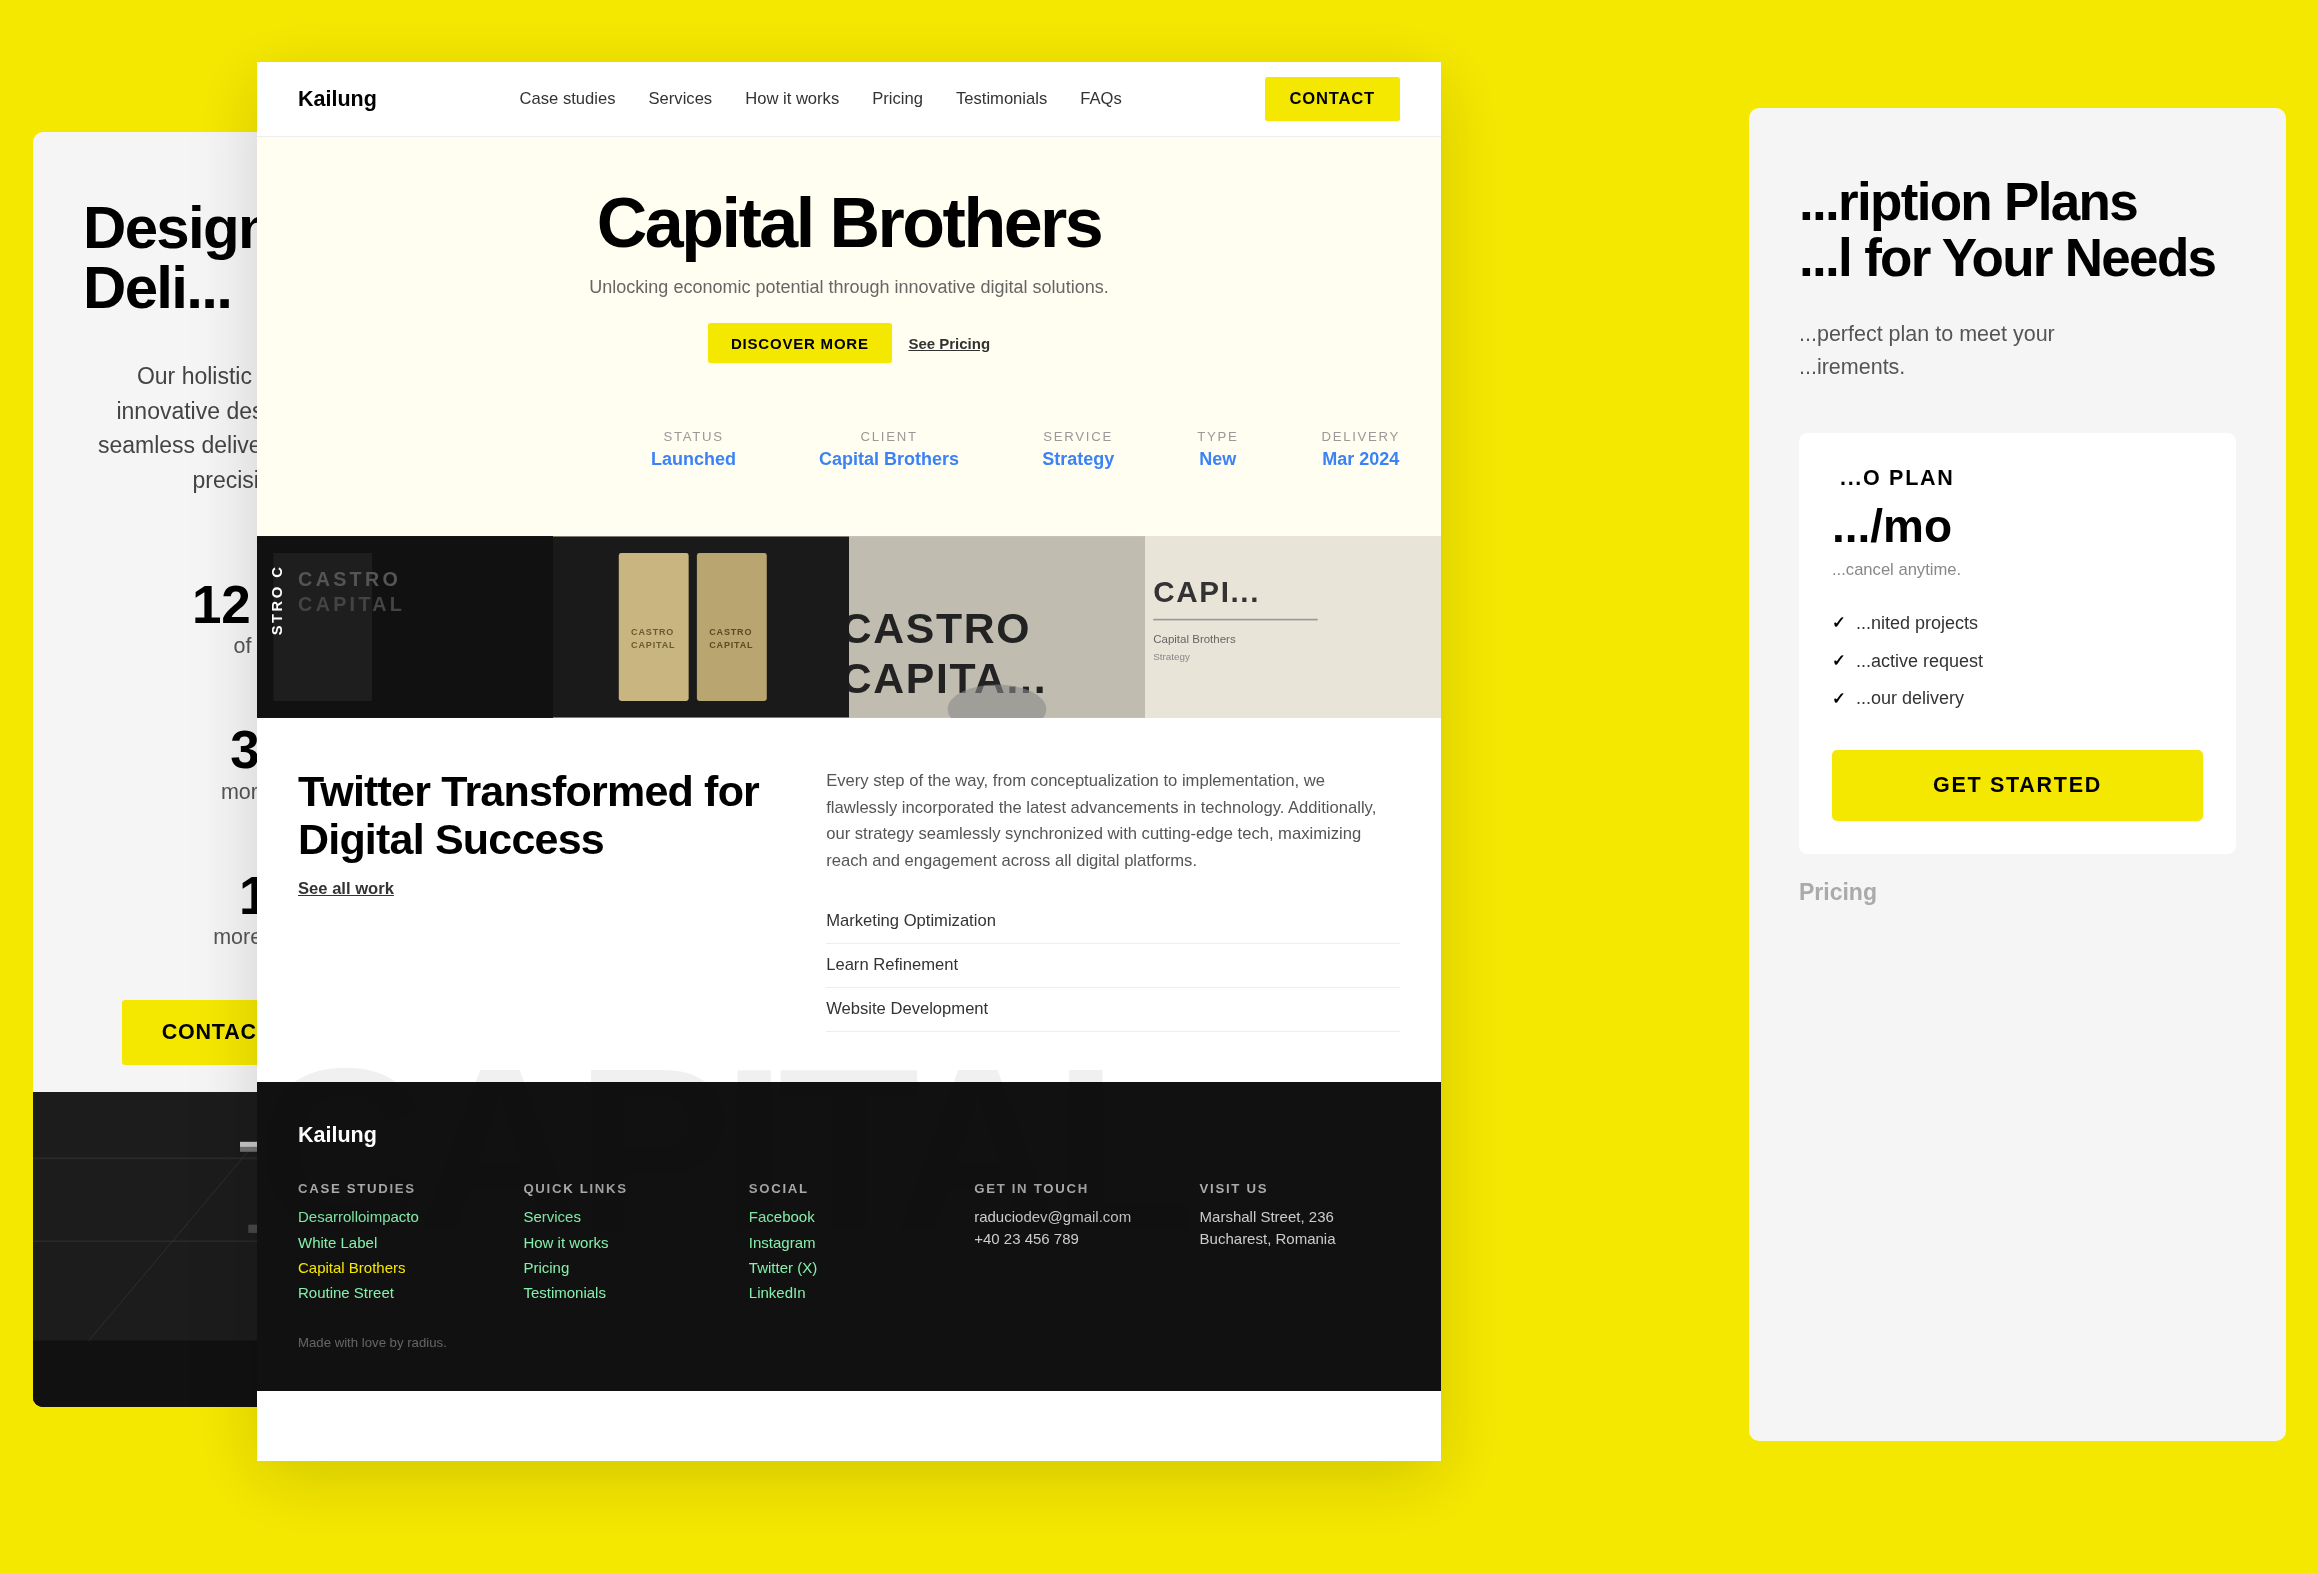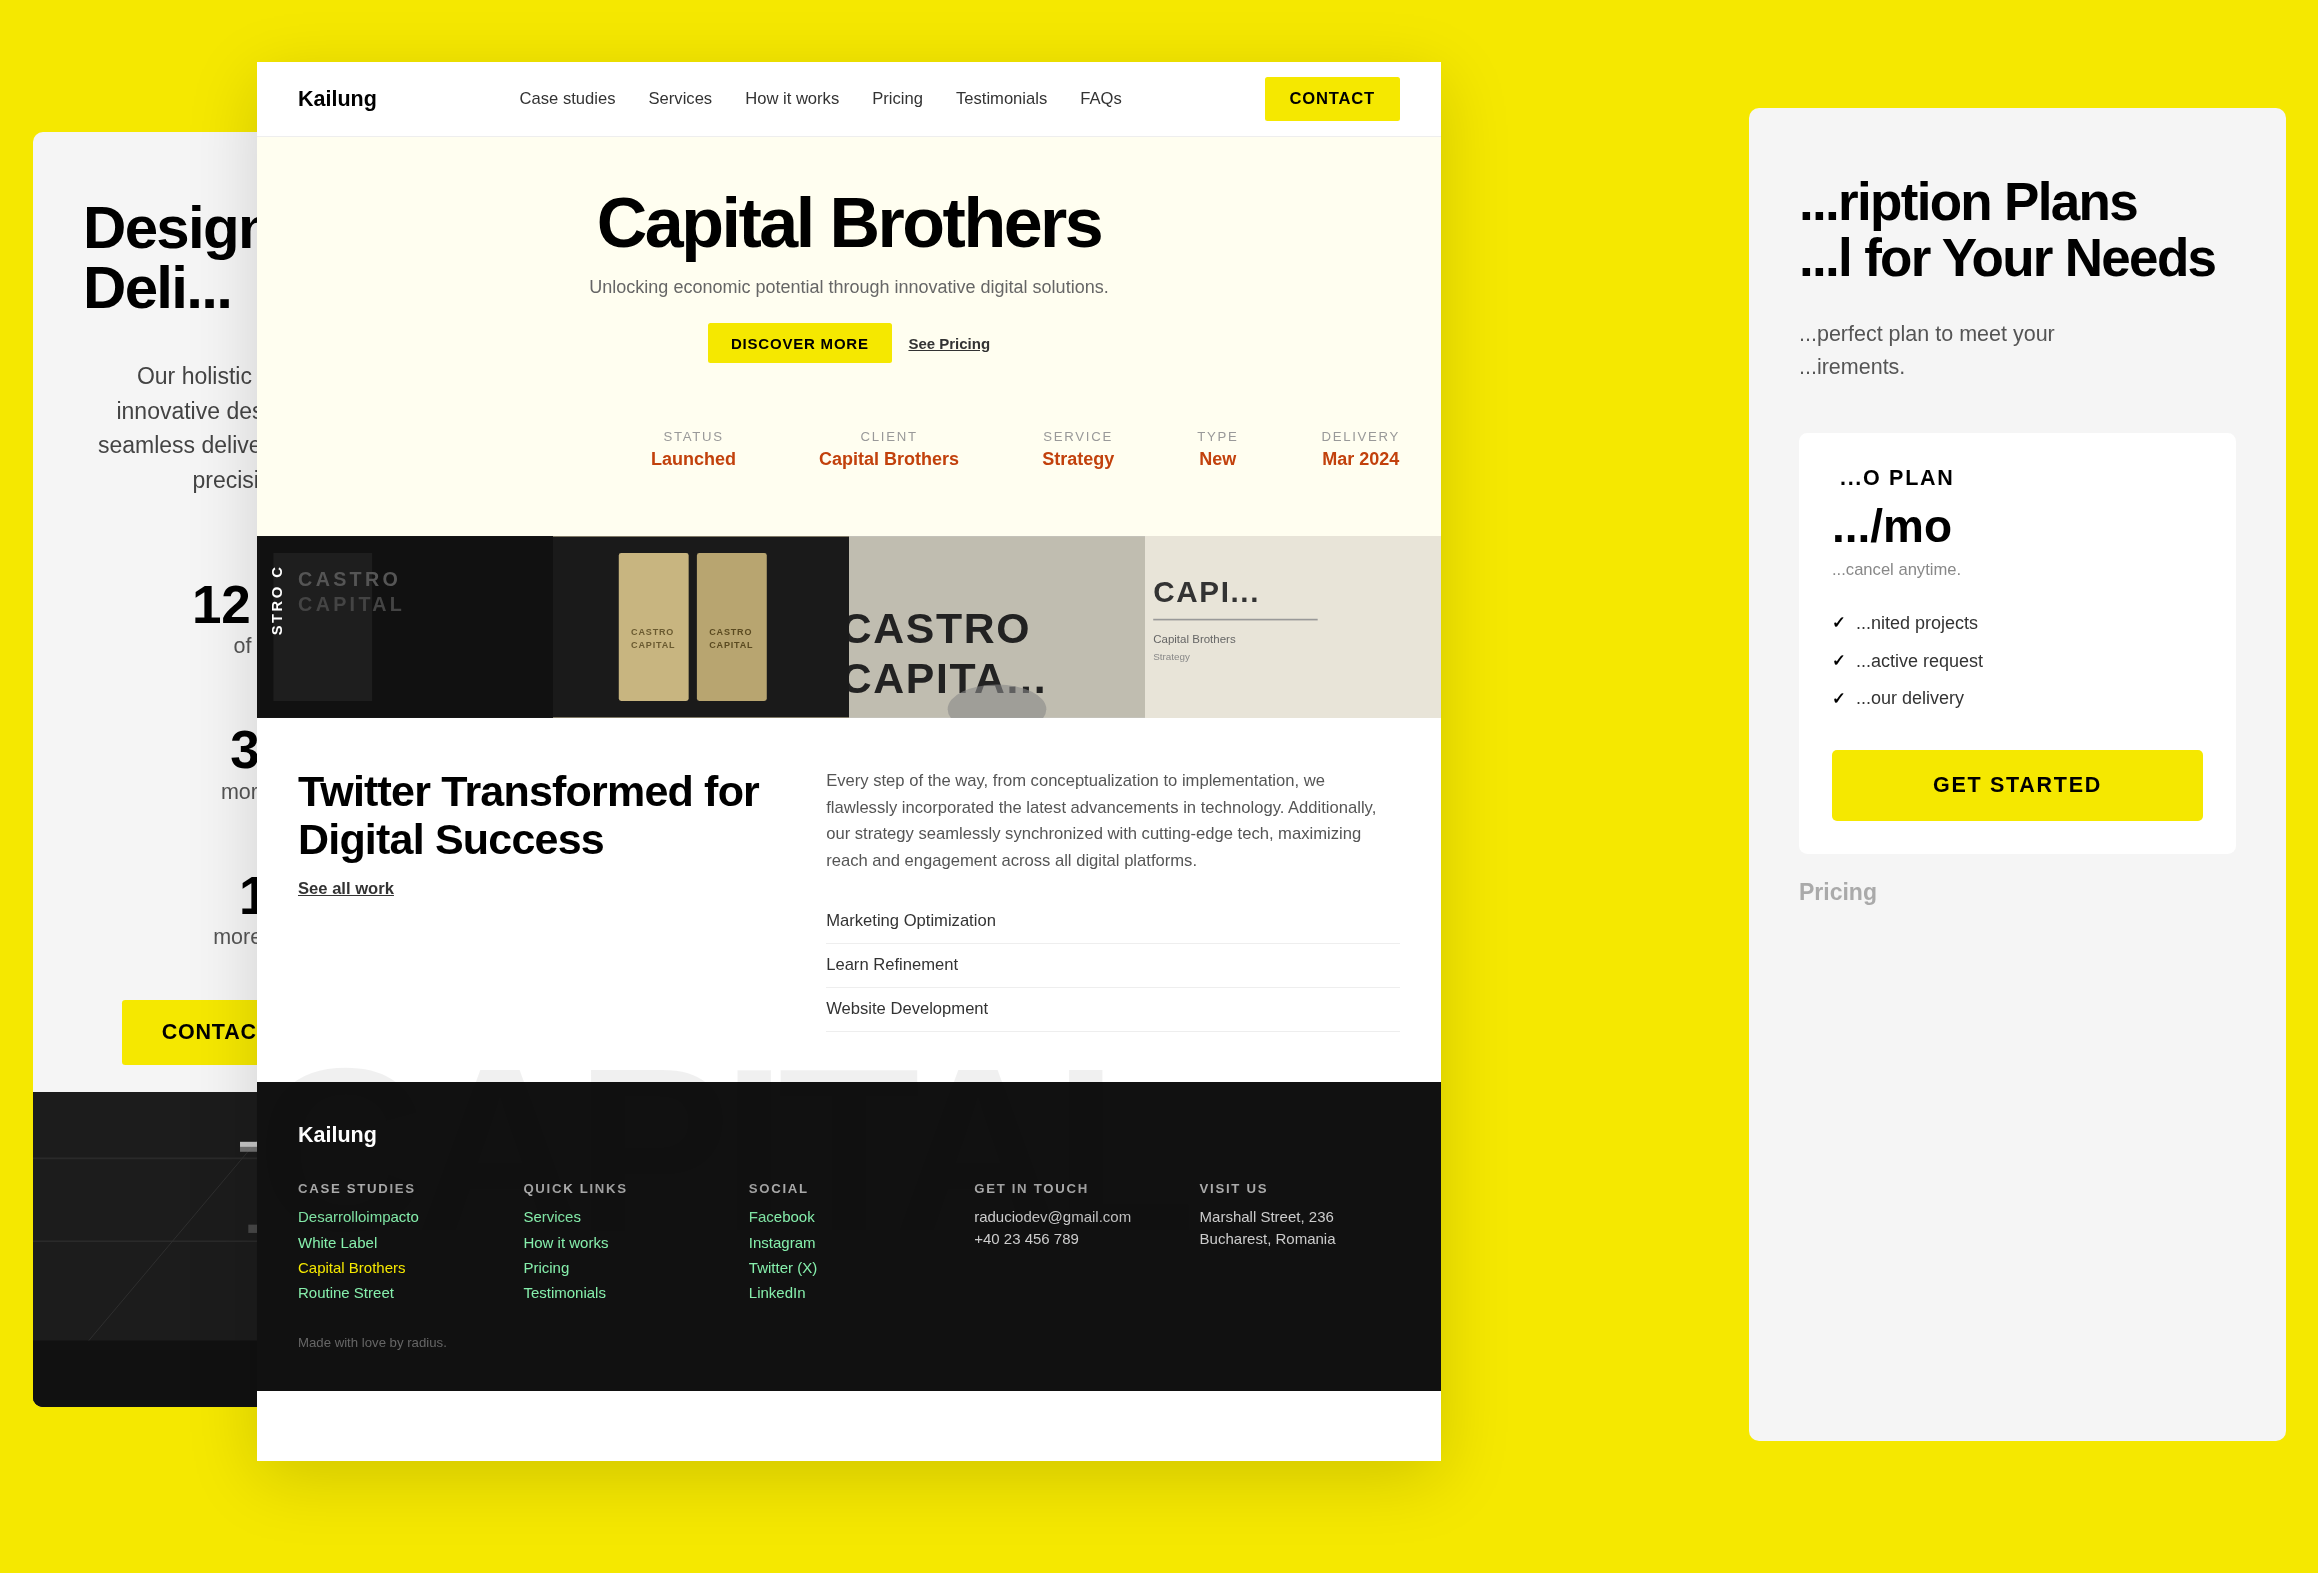--- a/index.html
+++ b/index.html
@@ -212,21 +212,21 @@
       font-size: 13.2px;
       color: #999;
       letter-spacing: 1.7px;
       text-transform: uppercase;
       font-weight: 500;
       margin-bottom: 5px;
     }
     .meta-value {
       font-size: 18px;
       font-weight: 600;
-      color: #c2410c;
+      color: #3b82f6;
     }
 
     
     .gallery {
       display: flex;
       height: 182px;
       overflow: hidden;
     }
     .gallery-item {
       flex: 1;

